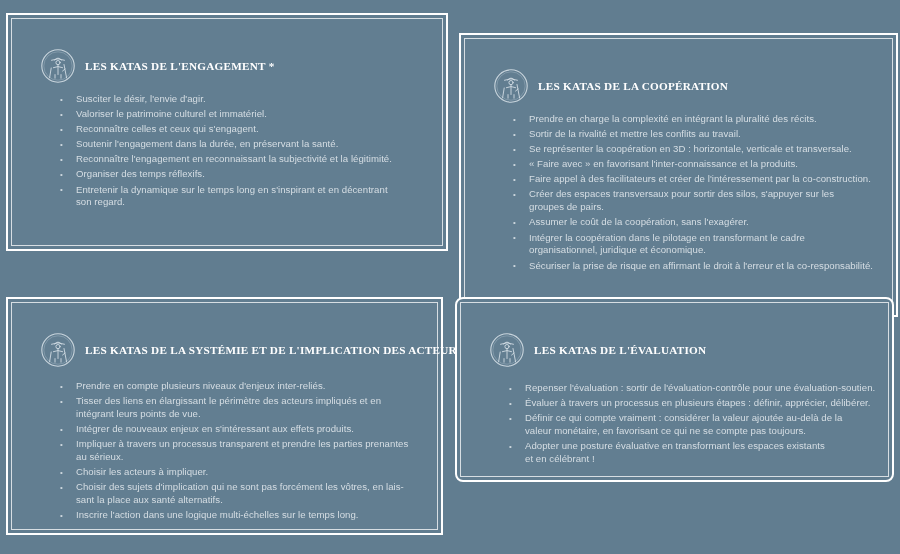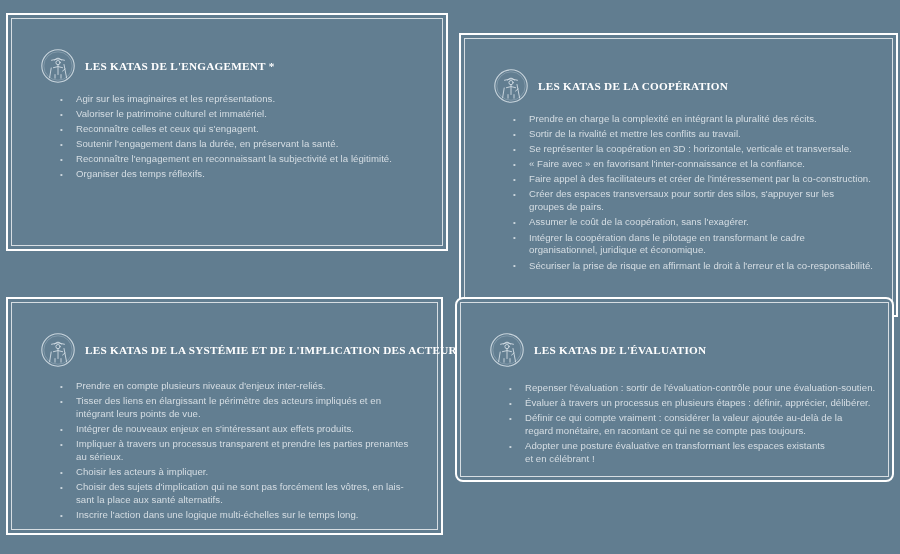--- a/index.html
+++ b/index.html
@@ -129,26 +129,30 @@
               <path d="M21.0 26.6 L21.0 30.2"></path>
               <path d="M24.0 16.5 L26.6 30.0"></path>
               <path d="M25.0 21.0 L22.6 23.0"></path>
               <path d="M11.2 20.0 L9.6 29.8"></path>
             </g>
           </svg>
         </span>
         <h2 class="panel-title">LES KATAS DE L'ENGAGEMENT *</h2>
       </div>
       <ul class="bullet-list">
-        <li><span>Agir sur les imaginaires et les représentations.</span></li>
+        <li><span>Susciter le désir, l'envie d'agir.</span></li>
         <li><span>Valoriser le patrimoine culturel et immatériel.</span></li>
         <li><span>Reconnaître celles et ceux qui s'engagent.</span></li>
         <li><span>Soutenir l'engagement dans la durée, en préservant la santé.</span></li>
         <li><span>Reconnaître l'engagement en reconnaissant la subjectivité et la légitimité.</span></li>
         <li><span>Organiser des temps réflexifs.</span></li>
+        <li>
+          <span>Entretenir la dynamique sur le temps long en s'inspirant et en décentrant</span>
+          <span class="cont">son regard.</span>
+        </li>
       </ul>
     </div>
   </section>
 
   <section class="panel" id="panel-cooperation">
     <div class="panel-inner">
       <div class="panel-header">
         <span class="emblem-wrap">
           <svg class="emblem" viewBox="0 0 36 36" aria-hidden="true">
             <circle cx="18" cy="18" r="16.2" fill="none" stroke="#c9d5dd" stroke-width="1.1"></circle>
@@ -166,21 +170,21 @@
               <path d="M11.2 20.0 L9.6 29.8"></path>
             </g>
           </svg>
         </span>
         <h2 class="panel-title">LES KATAS DE LA COOPÉRATION</h2>
       </div>
       <ul class="bullet-list">
         <li><span>Prendre en charge la complexité en intégrant la pluralité des récits.</span></li>
         <li><span>Sortir de la rivalité et mettre les conflits au travail.</span></li>
         <li><span>Se représenter la coopération en 3D : horizontale, verticale et transversale.</span></li>
-        <li><span>« Faire avec » en favorisant l'inter-connaissance et la confiance.</span></li>
+        <li><span>« Faire avec » en favorisant l'inter-connaissance et la produits.</span></li>
         <li><span>Faire appel à des facilitateurs et créer de l'intéressement par la co-construction.</span></li>
         <li>
           <span>Créer des espaces transversaux pour sortir des silos, s'appuyer sur les</span>
           <span class="cont">groupes de pairs.</span>
         </li>
         <li><span>Assumer le coût de la coopération, sans l'exagérer.</span></li>
         <li>
           <span>Intégrer la coopération dans le pilotage en transformant le cadre</span>
           <span class="cont">organisationnel, juridique et économique.</span>
         </li>
@@ -254,21 +258,21 @@
             </g>
           </svg>
         </span>
         <h2 class="panel-title">LES KATAS DE L'ÉVALUATION</h2>
       </div>
       <ul class="bullet-list">
         <li><span>Repenser l'évaluation : sortir de l'évaluation-contrôle pour une évaluation-soutien.</span></li>
         <li><span>Évaluer à travers un processus en plusieurs étapes : définir, apprécier, délibérer.</span></li>
         <li>
           <span>Définir ce qui compte vraiment : considérer la valeur ajoutée au-delà de la</span>
-          <span class="cont">regard monétaire, en racontant ce qui ne se compte pas toujours.</span>
+          <span class="cont">valeur monétaire, en favorisant ce qui ne se compte pas toujours.</span>
         </li>
         <li>
           <span>Adopter une posture évaluative en transformant les espaces existants</span>
           <span class="cont">et en célébrant !</span>
         </li>
       </ul>
     </div>
   </section>
 
 </div>

